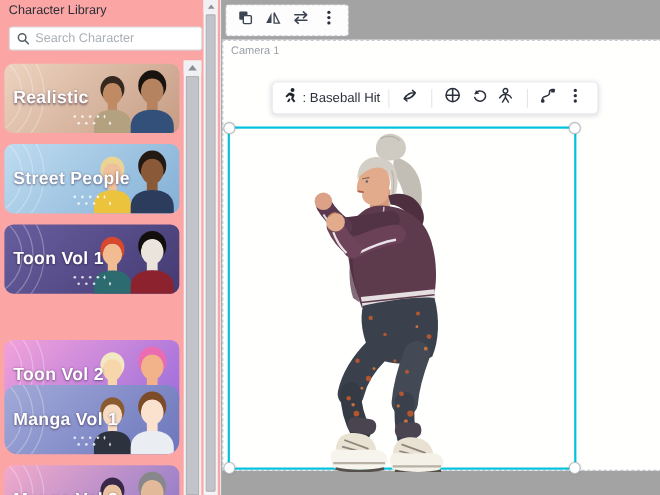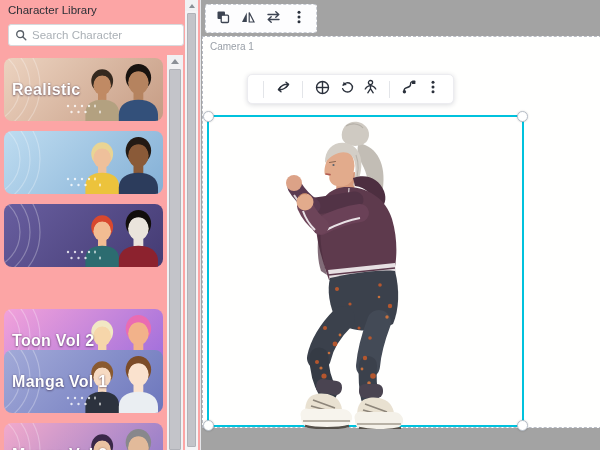--- a/index.html
+++ b/index.html
@@ -138,20 +138,21 @@
               <circle cx="9" cy="3" r="1.2"></circle>
               <circle cx="16" cy="3" r="1.2"></circle>
               <circle cx="23" cy="3" r="1.2"></circle>
          <circle cx="5.5" cy="9" r="1.2"></circle>
               <circle cx="12.5" cy="9" r="1.2"></circle>
               <circle cx="19.5" cy="9" r="1.2"></circle>
          <path d="M29,1 L30,3 L29,5 L28,3 Z"></path>
               <path d="M34,7 L35,9 L34,11 L33,9 Z"></path>
        </g>
           </svg>
+     <span class="card-label">Street People</span>
         </div>
         <div class="char-card" style="top: 149px; background: linear-gradient(135deg, rgb(104, 94, 159) 0%, rgb(68, 59, 115) 100%);">
           <svg class="arcs" width="90" height="63" viewBox="0 0 90 63">
        <g fill="none" stroke="rgba(255,255,255,.28)" stroke-width="1.2">
          <circle cx="-22" cy="28" r="38"></circle>
               <circle cx="-22" cy="28" r="48"></circle>
               <circle cx="-22" cy="28" r="58"></circle>
        </g>
           </svg>
      <svg class="busts" width="112" height="63" viewBox="0 0 112 63">
@@ -176,20 +177,21 @@
               <circle cx="9" cy="3" r="1.2"></circle>
               <circle cx="16" cy="3" r="1.2"></circle>
               <circle cx="23" cy="3" r="1.2"></circle>
          <circle cx="5.5" cy="9" r="1.2"></circle>
               <circle cx="12.5" cy="9" r="1.2"></circle>
               <circle cx="19.5" cy="9" r="1.2"></circle>
          <path d="M29,1 L30,3 L29,5 L28,3 Z"></path>
               <path d="M34,7 L35,9 L34,11 L33,9 Z"></path>
        </g>
           </svg>
+     <span class="card-label">Toon Vol 1</span>
         </div>
         <div class="char-card" style="top: 222px; background: linear-gradient(135deg, rgb(242, 162, 218) 0%, rgb(156, 108, 220) 100%); margin-top: 32px;">
           <svg class="arcs" width="90" height="63" viewBox="0 0 90 63">
        <g fill="none" stroke="rgba(255,255,255,.28)" stroke-width="1.2">
          <circle cx="-22" cy="28" r="38"></circle>
               <circle cx="-22" cy="28" r="48"></circle>
               <circle cx="-22" cy="28" r="58"></circle>
        </g>
           </svg>
      <svg class="busts" width="112" height="63" viewBox="0 0 112 63">
@@ -216,21 +218,21 @@
               <circle cx="23" cy="3" r="1.2"></circle>
          <circle cx="5.5" cy="9" r="1.2"></circle>
               <circle cx="12.5" cy="9" r="1.2"></circle>
               <circle cx="19.5" cy="9" r="1.2"></circle>
          <path d="M29,1 L30,3 L29,5 L28,3 Z"></path>
               <path d="M34,7 L35,9 L34,11 L33,9 Z"></path>
        </g>
           </svg>
      <span class="card-label">Toon Vol 2</span>
         </div>
-        <div class="char-card" style="top: 295px; background: linear-gradient(135deg, rgb(162, 170, 216) 0%, rgb(108, 118, 188) 100%);">
+        <div class="char-card" style="top: 295px; background: linear-gradient(135deg, rgb(162, 170, 216) 0%, rgb(108, 118, 188) 100%); border-radius: 12px;">
           <svg class="arcs" width="90" height="63" viewBox="0 0 90 63">
        <g fill="none" stroke="rgba(255,255,255,.28)" stroke-width="1.2">
          <circle cx="-22" cy="28" r="38"></circle>
               <circle cx="-22" cy="28" r="48"></circle>
               <circle cx="-22" cy="28" r="58"></circle>
        </g>
           </svg>
      <svg class="busts" width="112" height="63" viewBox="0 0 112 63">
        <g transform="translate(26,7) scale(0.84)">
   <ellipse cx="30" cy="19" rx="13" ry="14" fill="#8a5a30"></ellipse>
@@ -338,20 +340,30 @@
               </g>
             </svg></span>
         </div>
       </div>
 
     <div class="camera-frame">
       <span class="camera-label">Camera 1</span>
     </div>
 
     <div class="sel-toolbar" id="sel-toolbar">
+      <div class="anim-group">
+        <span id="anim-icon-slot"><svg width="15" height="16" viewBox="0 0 16 16">
+              <g fill="#20242c">
+                <circle cx="10.6" cy="2.5" r="1.9"></circle>
+                <path d="M9,5 L11.8,6.3 C12.5,6.7 12.7,7.4 12.4,8.1 L11.3,10.6 L13.4,13.4 L11.9,14.6 L9.2,11.1 L9.9,8.5 L7.5,7.6 L5,9.8 L3.7,8.5 L6.7,5.5 C7.4,4.8 8.2,4.7 9,5 Z"></path>
+                <path d="M8.7,11.6 L7.2,14.2 L5.2,14.2 L7.2,10.5 Z"></path>
+              </g>
+            </svg></span>
+        <span class="anim-label">: Baseball Hit</span>
+      </div>
     <div class="divider"></div>
         <div class="st-btn">
           <span><svg width="17" height="16" viewBox="0 0 17 16">
               <g fill="none" stroke="#2b313c" stroke-width="1.4" stroke-linecap="round" stroke-linejoin="round">
                 <path d="M4.2,9.8 C6.5,6.5 10,5 13.2,5.4 M11,3.2 L13.6,5.3 L11.6,7.9"></path>
                 <path d="M12.8,6.2 C10.5,9.5 7,11 3.8,10.6 M6,12.8 L3.4,10.7 L5.4,8.1"></path>
               </g>
             </svg></span>
         </div>
         <div class="divider"></div>

